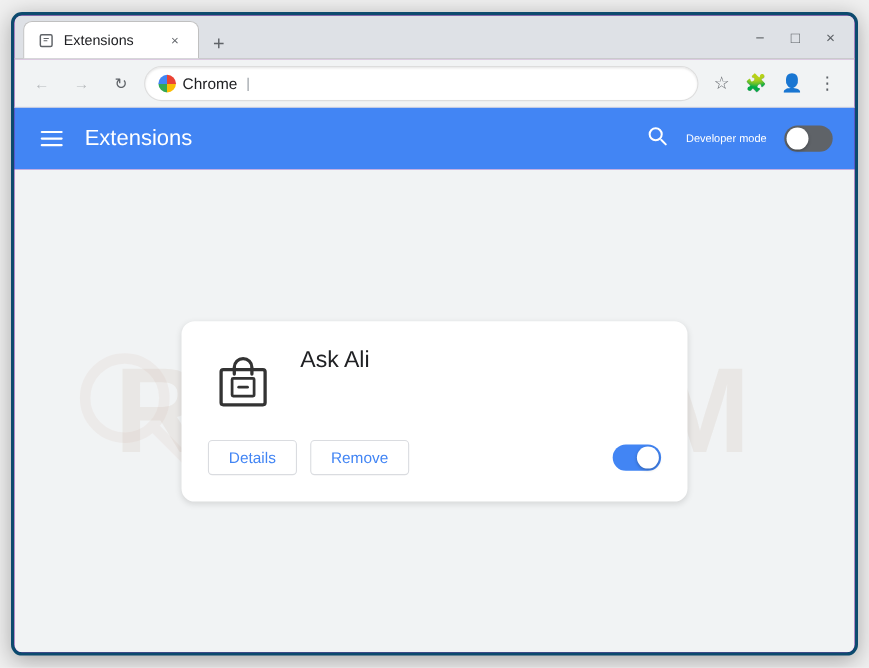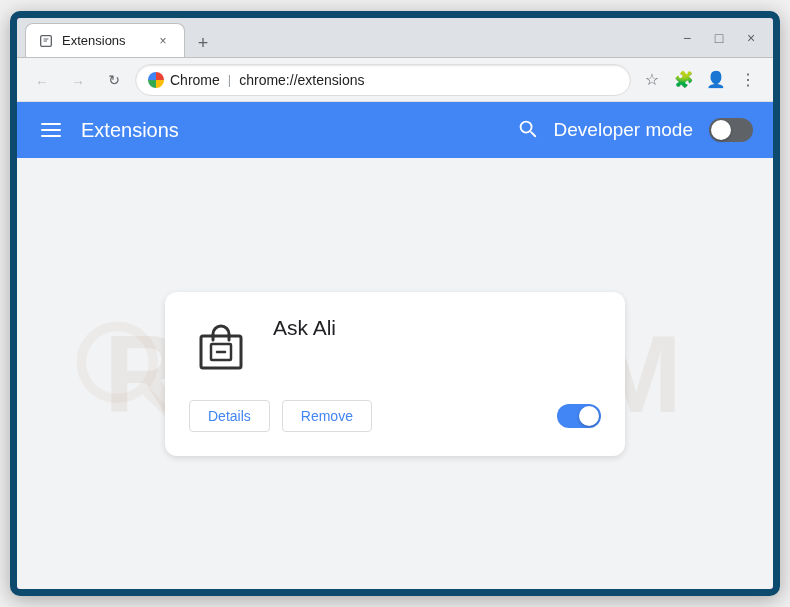--- a/index.html
+++ b/index.html
@@ -16,21 +16,21 @@
 
     .browser-window {
       width: 770px;
       height: 585px;
       background: #a21caf;
       border-radius: 10px;
       box-shadow: 0 4px 20px rgba(0,0,0,0.3);
       overflow: hidden;
       display: flex;
       flex-direction: column;
-      border: 7px solid #0c4a6e;
+      border: 3px solid #0c4a6e;
       justify-content: center;
     }
 
     
     .title-bar {
       background: #dee1e6;
       display: flex;
       align-items: center;
       height: 40px;
       padding: 0 8px;
@@ -245,21 +245,21 @@
     }
 
     .search-icon-btn {
       color: #fff;
       font-size: 20px;
       cursor: pointer;
     }
 
     .dev-mode-label {
       color: #fff;
-      font-size: 19px;
+      font-size: 10px;
     }
 
     .toggle-switch {
       width: 44px;
       height: 24px;
       background: #5f6368;
       border-radius: 12px;
       position: relative;
       cursor: pointer;
       transition: background 0.2s;
@@ -441,21 +441,20 @@
   <div class="toolbar">
     <div class="nav-btn disabled">←</div>
     <div class="nav-btn disabled">→</div>
     <div class="nav-btn">↻</div>
 
     <div class="address-bar">
       <div class="address-site-info">
         <div class="chrome-icon-circle"></div>
         <span class="address-text">Chrome</span>
         <span class="address-separator">|</span>
-        <span class="address-text">chrome://extensions</span>
       </div>
     </div>
 
     <div class="toolbar-icons">
       <div class="toolbar-icon-btn">☆</div>
       <div class="toolbar-icon-btn">🧩</div>
       <div class="toolbar-icon-btn">👤</div>
       <div class="toolbar-icon-btn">⋮</div>
     </div>
   </div>

